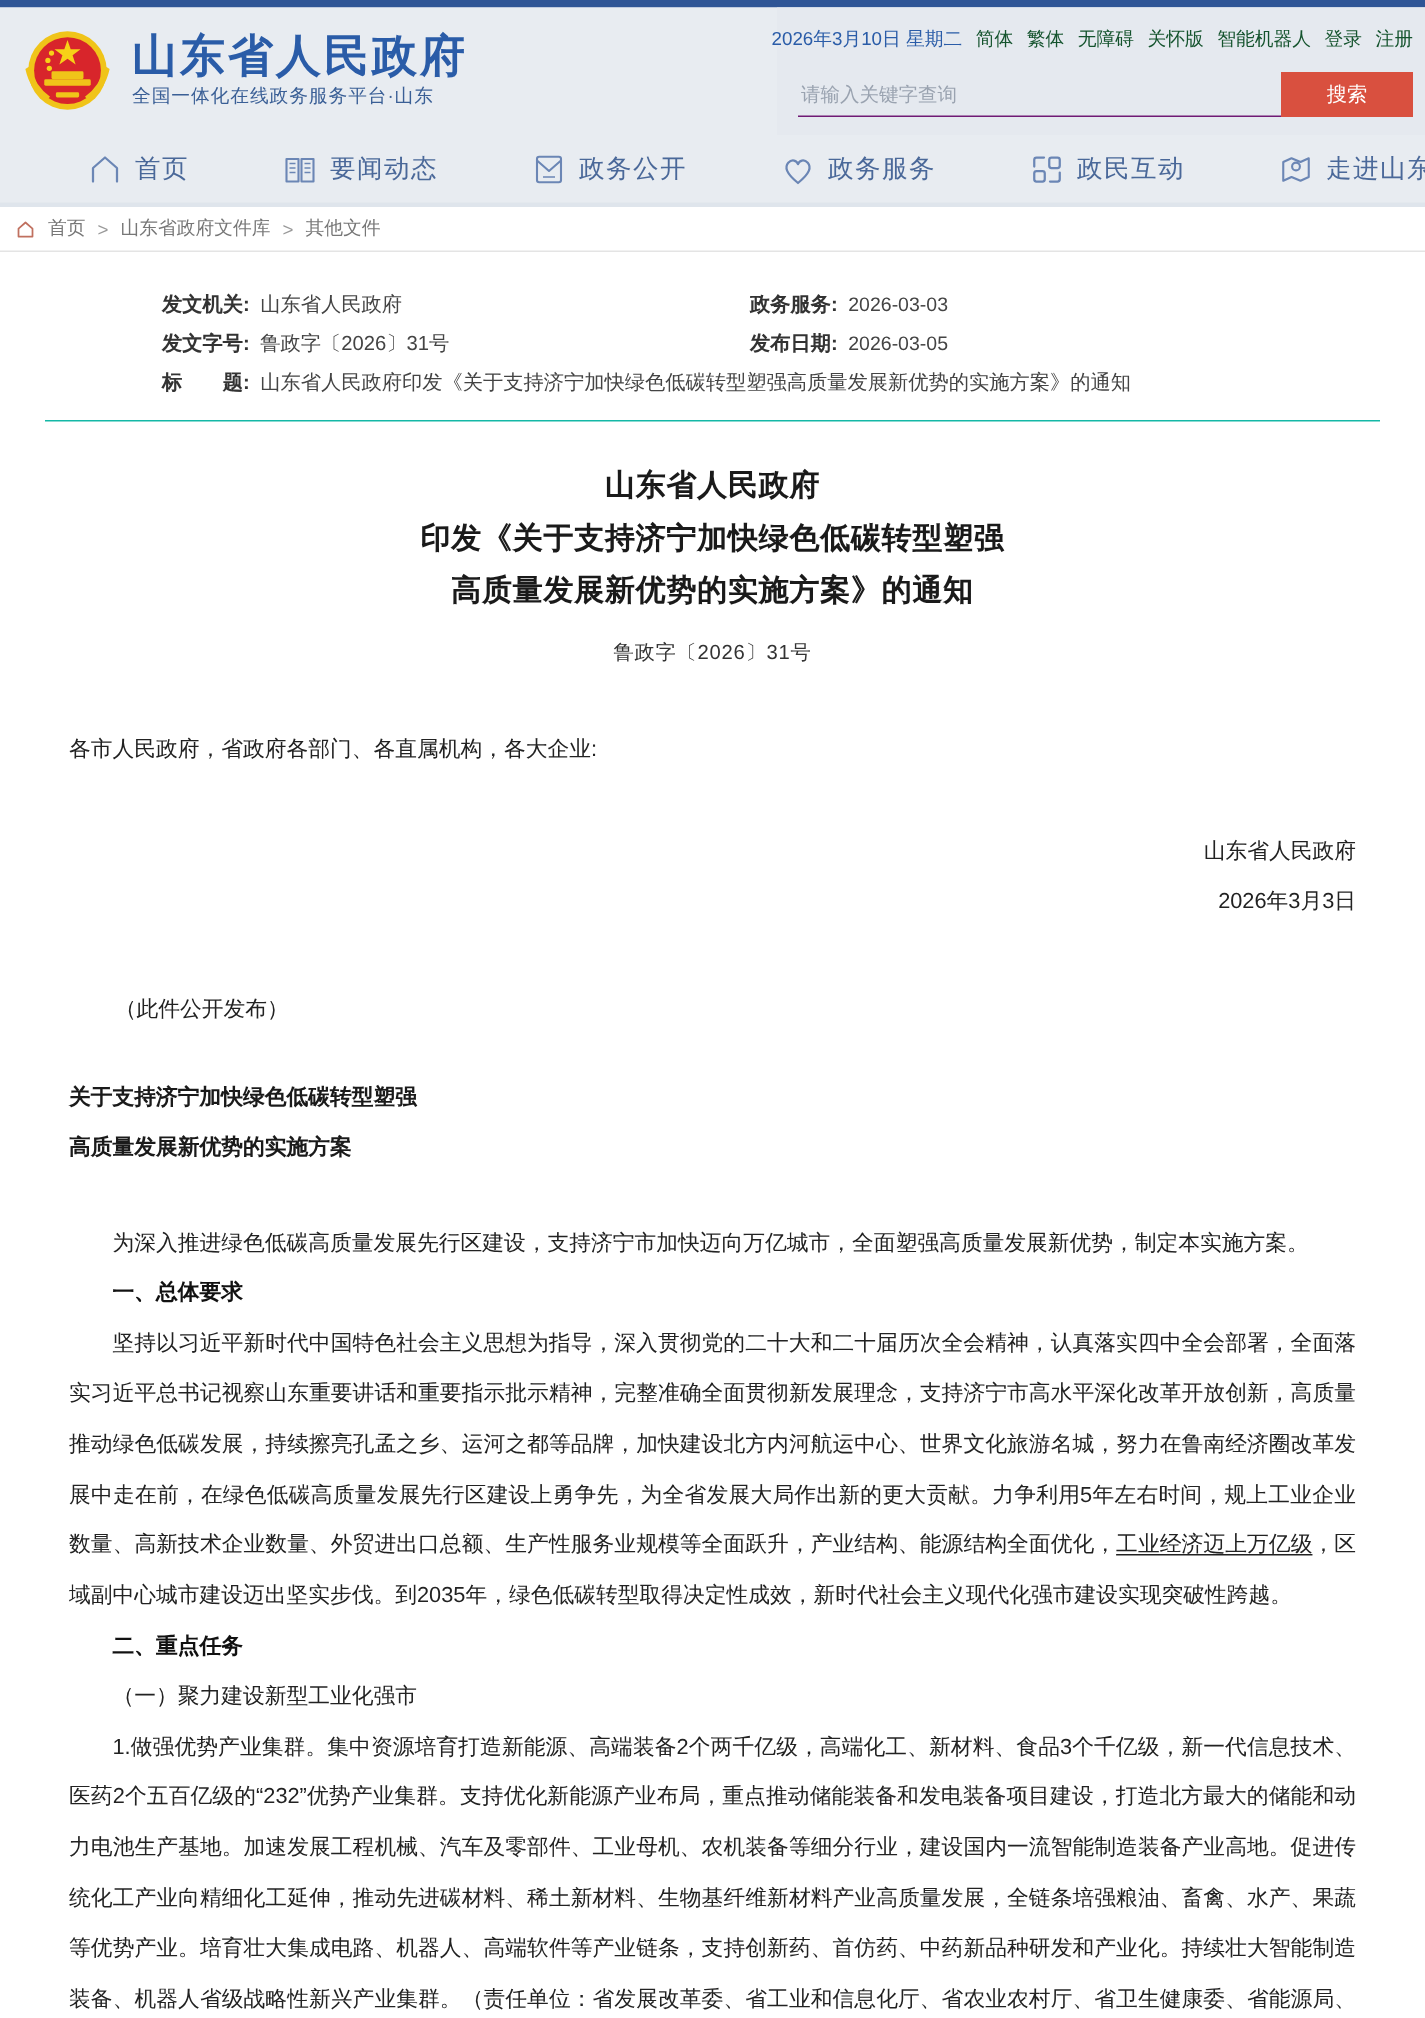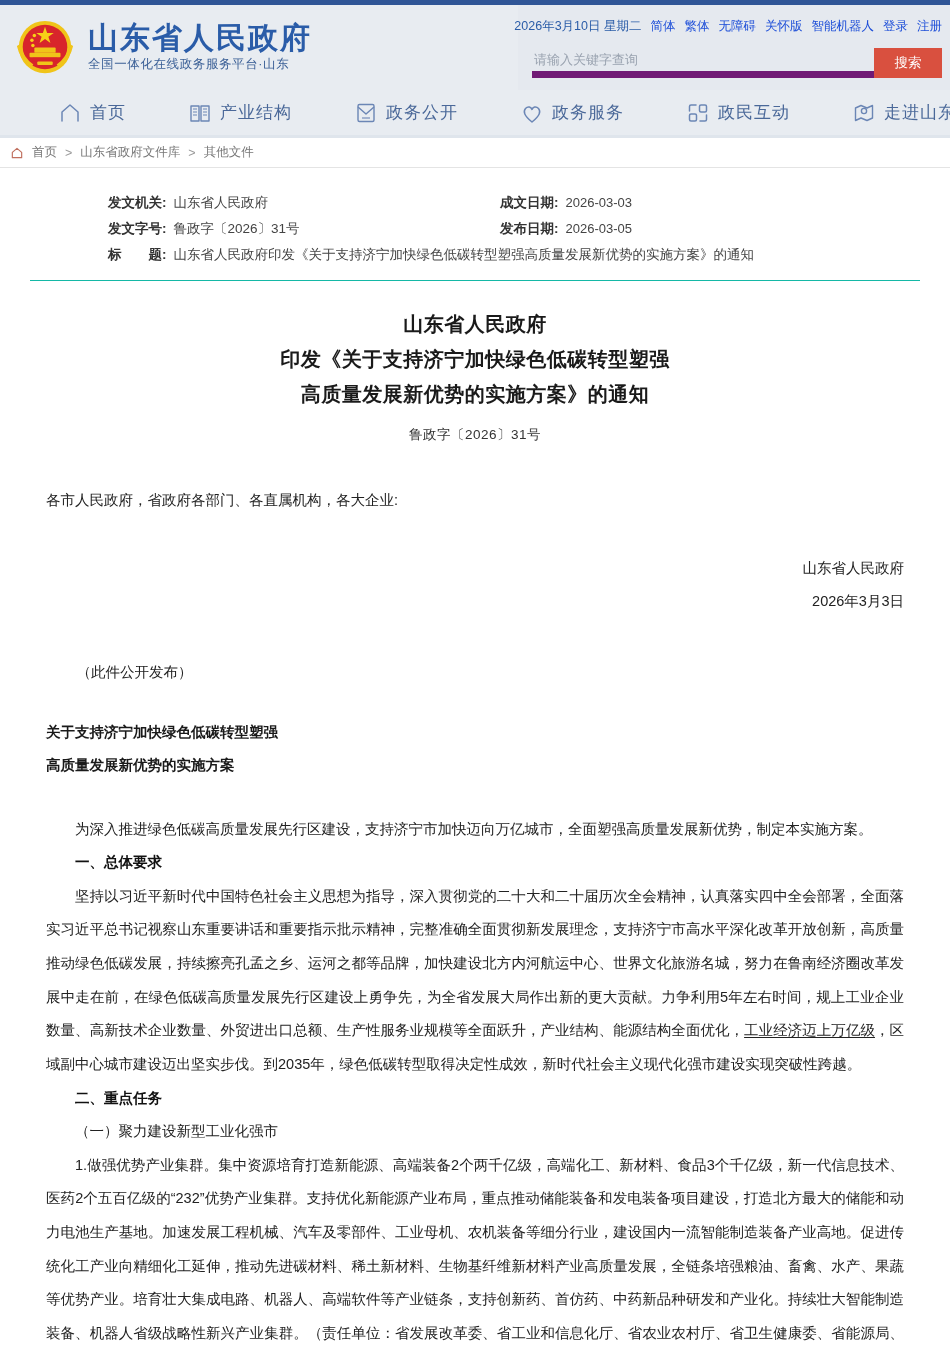--- a/index.html
+++ b/index.html
@@ -57,43 +57,43 @@
     display: flex;
     justify-content: flex-end;
     align-items: center;
     gap: 9px;
     font-size: 12.5px;
     color: #2a5ca8;
     height: 26px;
     white-space: nowrap;
   }
   .util-row .date { color: #2a5ca8; }
-  .util-link { color: #1d4ed8; text-decoration: none; cursor: pointer; }
+  .util-link { color: #14532d; text-decoration: none; cursor: pointer; }
 
   .search-row {
     display: flex;
     align-items: center;
     margin-top: 9px;
     height: 30px;
   }
   .search-input {
     flex: 1;
     height: 30px;
     border: none;
-    border-bottom: 7px solid #701a75;
+    border-bottom: 1px solid #701a75;
     background: transparent;
     font-size: 13px;
     color: #14532d;
     padding: 0 6px 0 2px;
     outline: none;
     font-family: "Liberation Sans", sans-serif;
   }
   .search-input::placeholder { color: #9aa3b0; }
   .search-btn {
-    width: 68px;
+    width: 88px;
     height: 30px;
     background: #d9503f;
     color: #fff;
     border: none;
     font-size: 13.5px;
     cursor: pointer;
     font-family: "Liberation Sans", sans-serif;
   }
 
   
@@ -292,21 +292,21 @@
   </div>
 
   <div class="nav-item">
     <span>
       <svg class="nav-icon" viewBox="0 0 24 24" fill="none" stroke="#6b86b5" stroke-width="1.4" stroke-linejoin="round">
         <path d="M3 5 h8 v15 h-8z"></path>
         <path d="M13 5 h8 v15 h-8z"></path>
         <path d="M5 8h4M5 11h4M5 14h4M15 8h4M15 11h4M15 14h4" stroke-width="1.1"></path>
       </svg>
     </span>
-    <span class="nav-label">产业结构</span>
+    <span class="nav-label">要闻动态</span>
   </div>
 
   <div class="nav-item">
     <span>
       <svg class="nav-icon" viewBox="0 0 24 24" fill="none" stroke="#6b86b5" stroke-width="1.4" stroke-linejoin="round">
         <rect x="4" y="3.5" width="16" height="17" rx="1.5"></rect>
         <path d="M4 6 L12 13 L20 6"></path>
         <path d="M8 17h8" stroke-width="1.1"></path>
       </svg>
     </span>
@@ -360,21 +360,21 @@
 
 <div class="meta-wrap">
   <div class="meta">
 
     <div class="meta-row">
       <div class="meta-cell left">
         <span class="meta-k">发文机关:</span>
         <span class="meta-v">山东省人民政府</span>
       </div>
       <div class="meta-cell right">
-        <span class="meta-k">成文日期:</span>
+        <span class="meta-k">政务服务:</span>
         <span class="meta-v small">2026-03-03</span>
       </div>
     </div>
 
     <div class="meta-row">
       <div class="meta-cell left">
         <span class="meta-k">发文字号:</span>
         <span class="meta-v">鲁政字〔2026〕31号</span>
       </div>
       <div class="meta-cell right">

